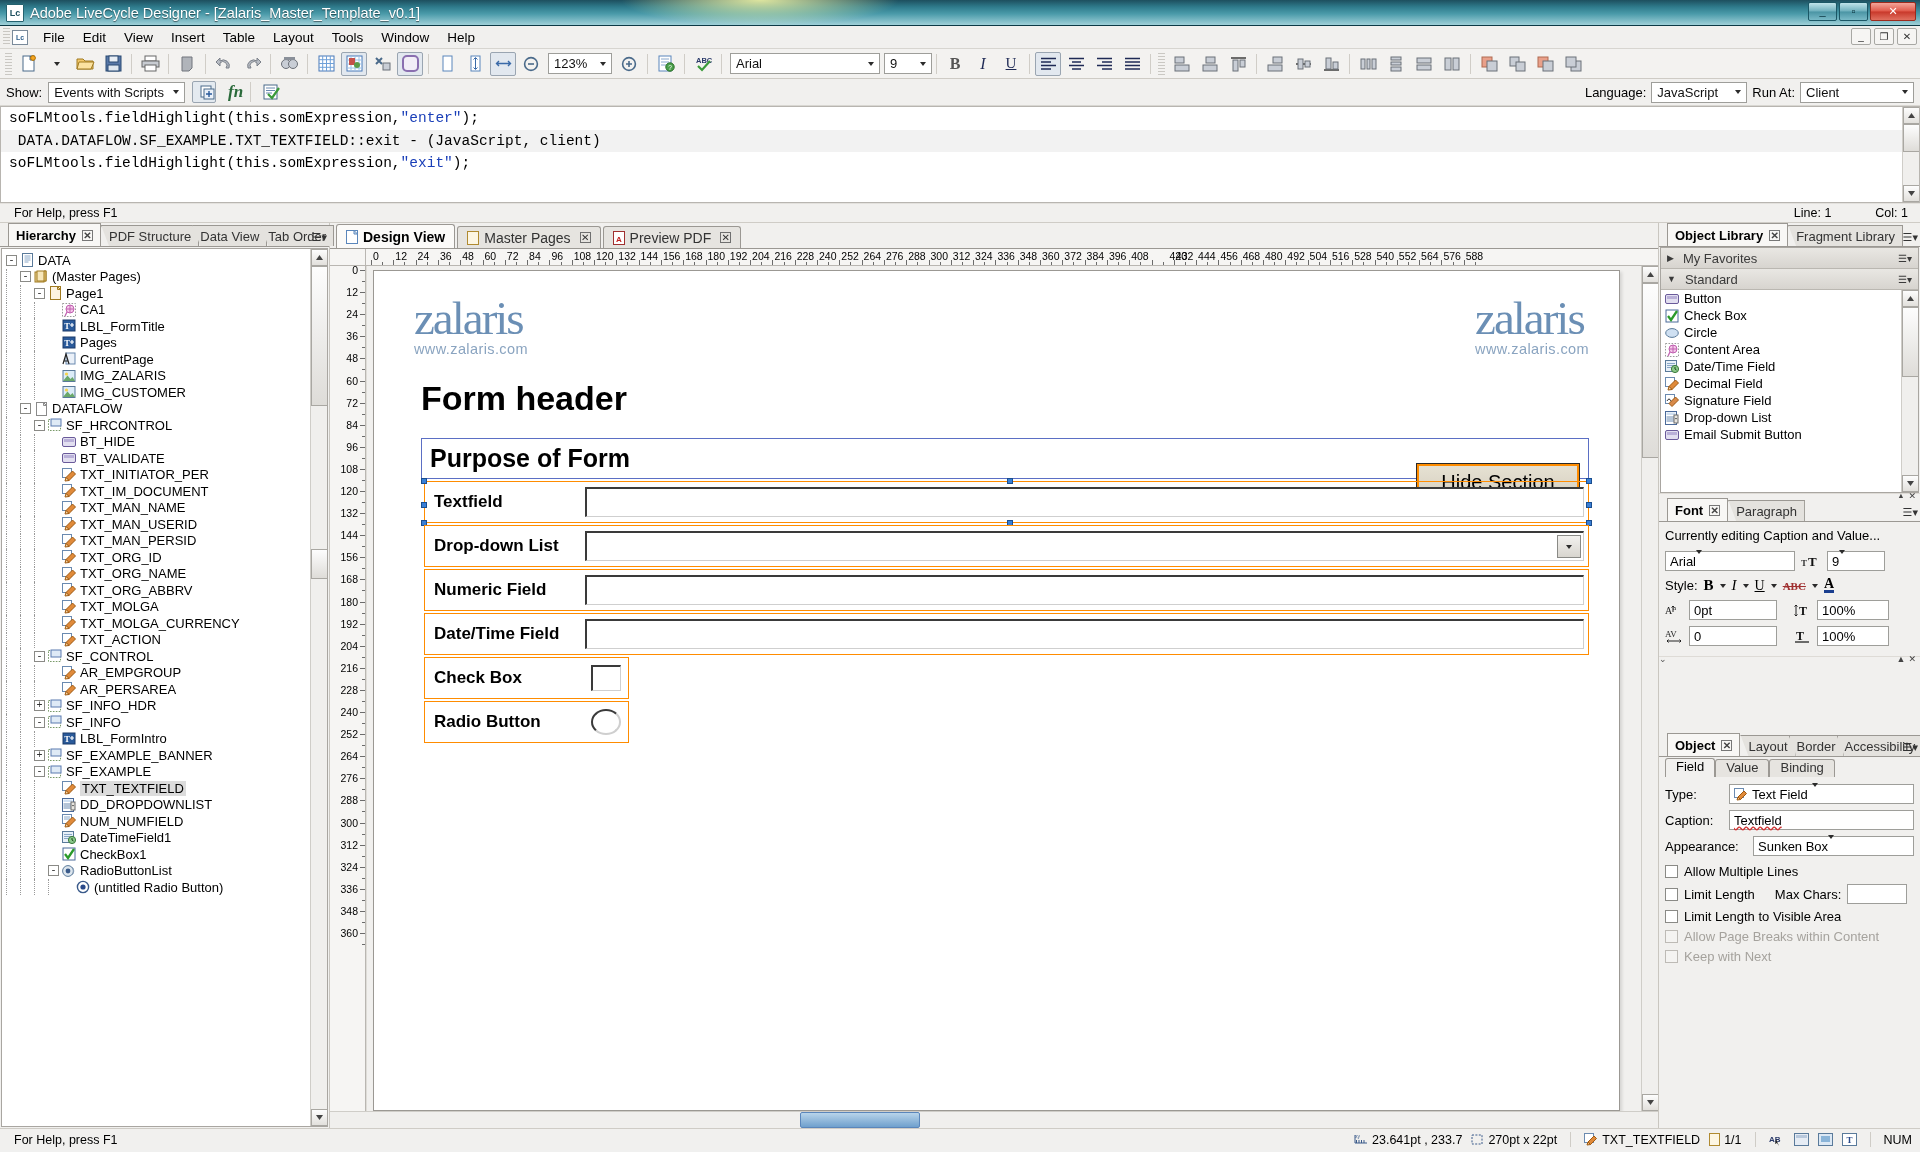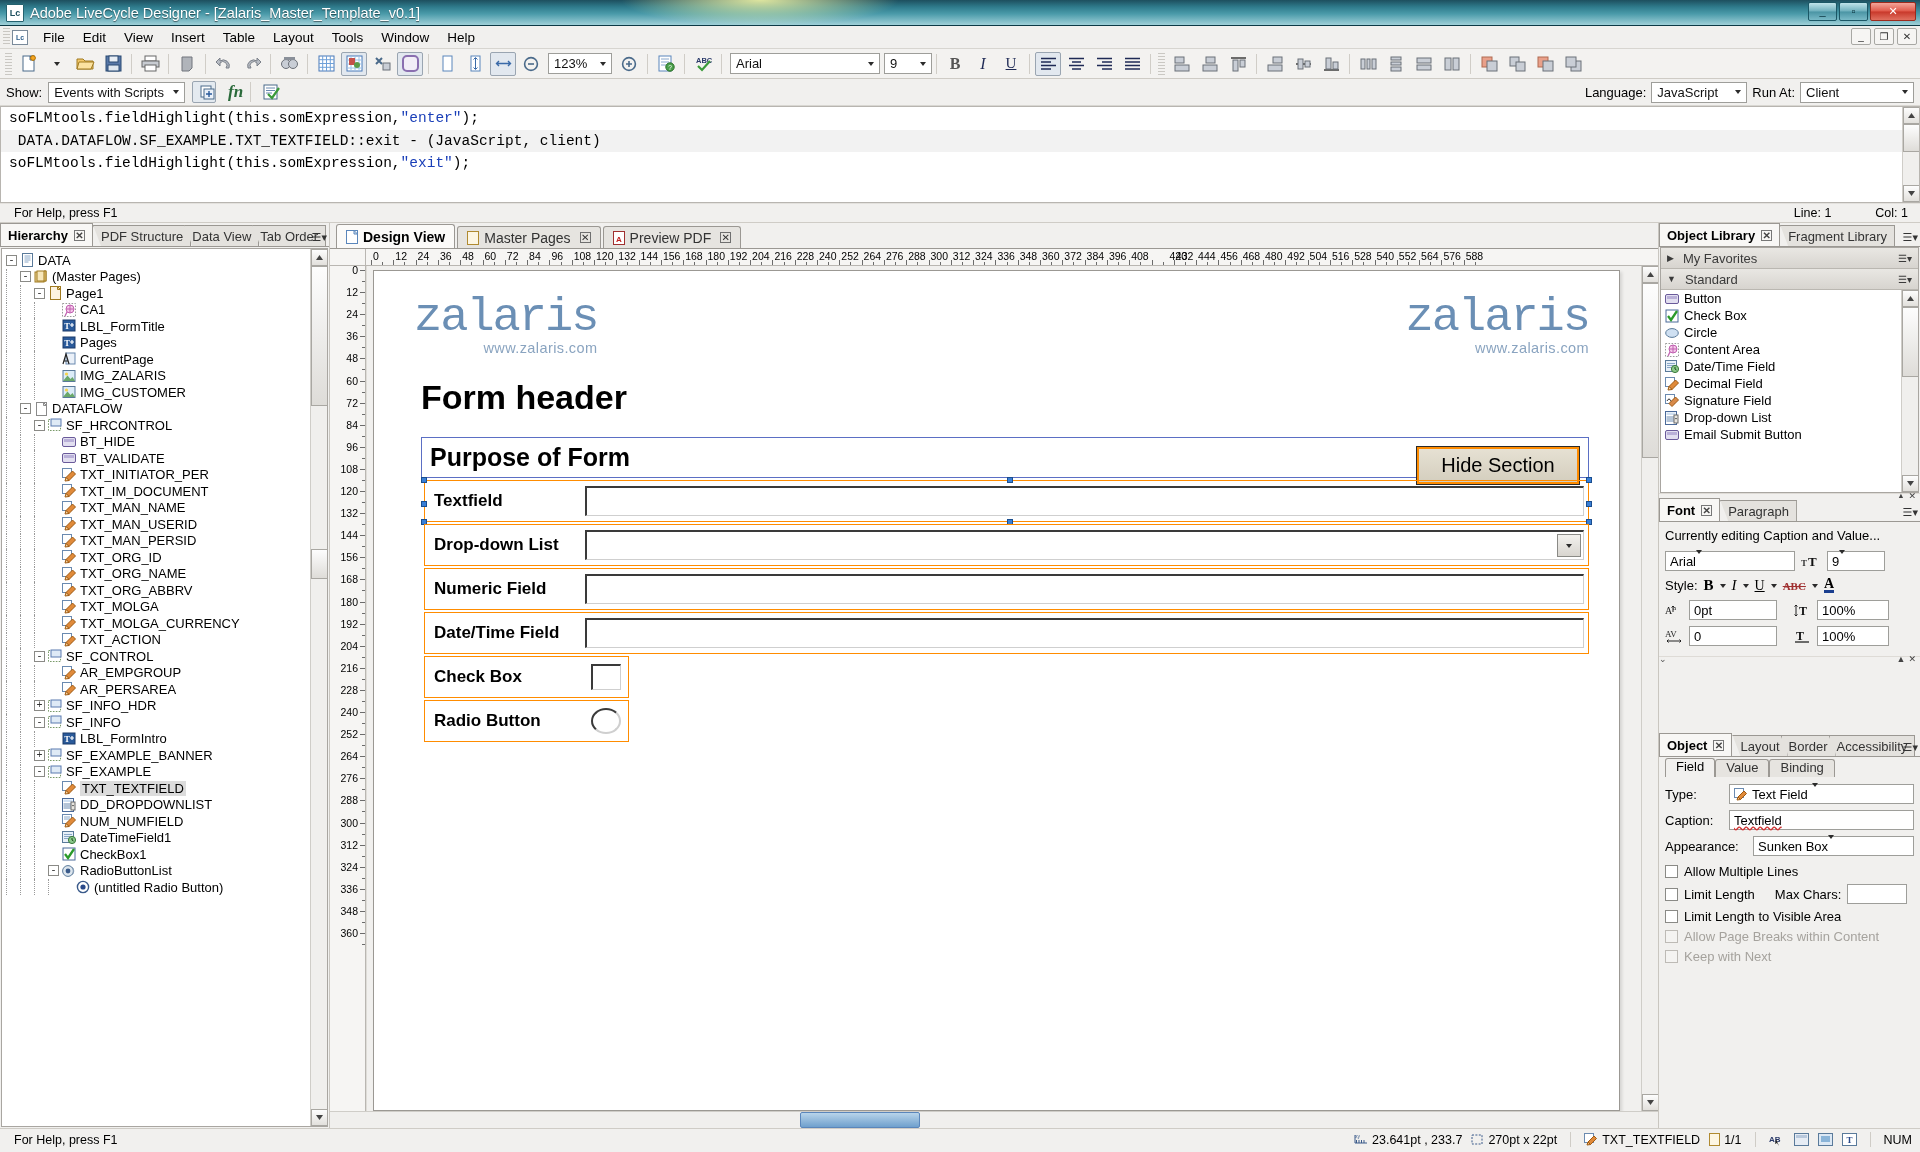--- a/index.html
+++ b/index.html
@@ -116,21 +116,21 @@
     border-top:1px solid #e3e1dd;border-bottom:1px solid #cfccc6;position:relative;
   }
   #helpstrip .right{position:absolute;right:12px;display:flex;gap:44px;}
   
   #main{display:flex;height:calc(1152px - 26px - 23px - 30px - 27px - 99px - 20px - 22px);}
   
   #leftpanel{width:330px;background:#f1f0ee;display:flex;flex-direction:column;
     border-right:1px solid #c9c6c0;}
   .panel-tabstrip{
     height:24px;display:flex;align-items:flex-end;background:#f1f0ee;position:relative;
-    border-bottom:1px solid #9b9893;padding-left:0;
+    border-bottom:1px solid #9b9893;padding-left:8px;
   }
   .ptab{
     height:21px;display:flex;align-items:center;padding:0 7px;font-size:13px;
     background:#e4e2de;border:1px solid #9b9893;border-bottom:none;
     margin-right:-7px;color:#333;
     clip-path: polygon(0 0, 100% 0, 100% 100%, 8px 100%);
   }
   .ptab.active{
     background:#f8f7f5;font-weight:bold;color:#000;z-index:5;height:23px;
     clip-path:none;margin-right:0;
@@ -179,29 +179,29 @@
   .vtick{position:absolute;right:0;width:5px;height:1px;background:#6b6b6b;}
   .vnum{position:absolute;right:7px;font-size:10.5px;color:#000;}
   .canvas{flex:1;background:#ffffff;position:relative;overflow:hidden;
     border-left:1px solid #dedcd7;}
   .canvas-gray{position:absolute;inset:0;background:#f1f0ee;}
   .page{
     position:absolute;left:6px;top:4px;right:38px;bottom:0;background:#fff;
     border:1px solid #9b9893;box-shadow:2px 2px 3px rgba(0,0,0,.12);
     overflow:hidden;
   }
-  .zlogo{font-family:Liberation Mono, monospace;color:#6b8fb5;letter-spacing:-2px;font-size:47px;font-weight:300;}
+  .zlogo{font-family:Liberation Serif, serif;color:#6b8fb5;letter-spacing:-2px;font-size:47px;font-weight:300;}
   .zurl{font-size:14.5px;color:#8aa4c0;letter-spacing:.4px;}
   .form-title{font-size:34px;font-weight:bold;color:#000;font-family:"Liberation Sans",sans-serif;}
   .sec-box{border:1px solid #5b6fc4;}
   .sec-title{font-size:25px;font-weight:bold;padding:5px 8px;}
   .purpose-body{height:163px;border-top:1px solid #7b8ad6;position:relative;}
   .purpose-text{position:absolute;left:11px;top:65px;font-size:15.5px;font-weight:bold;}
   .hide-btn{
-    position:absolute;right:8px;top:8px;width:164px;height:39px;
+    position:absolute;right:8px;top:24px;width:164px;height:39px;
     background:linear-gradient(to bottom,#e7e2d4,#d3cdbd);
     border:1px solid #2a2a2a;outline:2px solid #ff8c00;outline-offset:-3px;
     display:flex;align-items:center;justify-content:center;font-size:20px;color:#000;
   }
   .field-row{display:flex;height:42px;border:1.5px solid #ff8c00;margin-top:2px;position:relative;}
   .field-row.selected{border-color:#ff8c00;}
   .field-cap{width:160px;display:flex;align-items:center;padding-left:9px;
     font-size:17px;font-weight:bold;color:#000;}
   .field-inp{flex:1;margin:5px 4px 5px 0;background:#fff;
     border-top:2px solid #3a3a3a;border-left:2px solid #3a3a3a;

